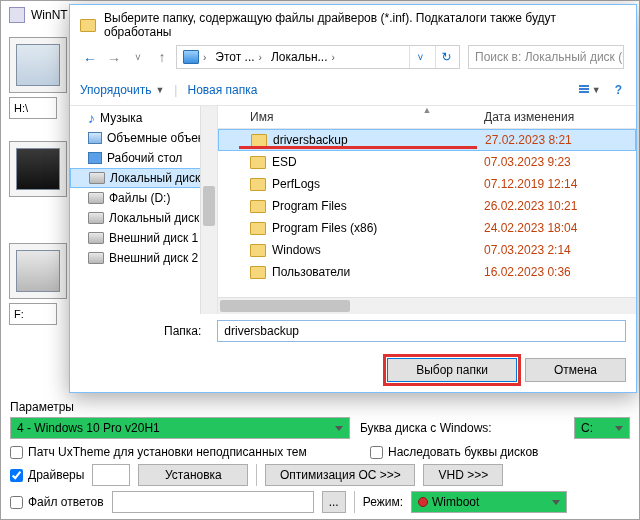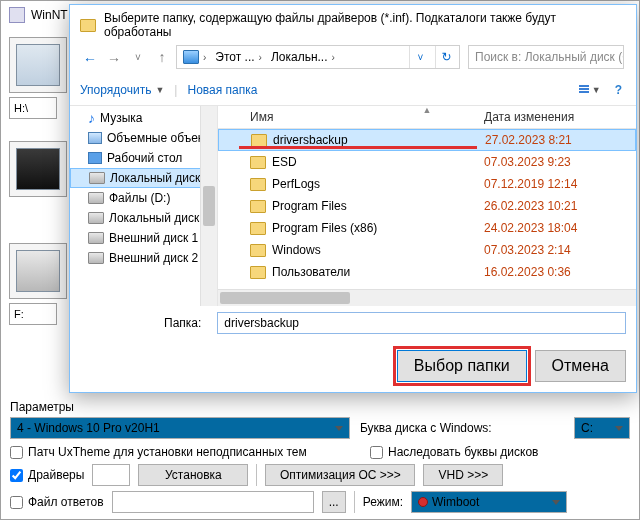--- a/index.html
+++ b/index.html
@@ -62,26 +62,26 @@
   .rd { flex:1; padding: 0 8px; color:#c2410c; }
   .fldr { width:16px; height:13px; background:#f7d77b; border:1px solid #caa12e; border-radius:1px; flex-shrink:0; }
   .red-under { position:absolute; left:20px; right:0; bottom:-2px; height:3px; background:#e03030; }
   .list-scroll-h { height:17px; background:#f0f0f0; border-top:1px solid #e0e0e0; position:relative; }
   .list-scroll-h-thumb { position:absolute; top:2px; bottom:2px; left:2px; width:130px; background:#c4c4c4; border-radius:2px; }
   .bottom { padding: 6px 10px 10px 10px; }
   .folder-row { display:flex; align-items:center; gap:16px; margin-bottom:16px; }
   .folder-lbl { padding-left: 84px; }
   .folder-input { flex:1; height:22px; border:1px solid #8fb8e8; background:#fff; padding:0 6px; font-size:12px; }
   .btn-row { display:flex; gap:8px; justify-content:flex-end; padding-right:0; }
-  .win-btn { height:32px; padding: 0 16px; background:#e1e1e1; border:1px solid #adadad; font-size:16px; display:flex; align-items:center; }
+  .win-btn { height:24px; padding: 0 28px; background:#e1e1e1; border:1px solid #adadad; font-size:12px; display:flex; align-items:center; }
   .win-btn.primary { background:#e1e1e1; border:1px solid #0078d7; outline: 3px solid #e03030; outline-offset:1px; }
   .lower { position:absolute; left:0; right:0; top: 396px; bottom:0; padding:4px 10px; }
   .grp-lbl { font-size:12px; color:#000000; margin-bottom:3px; }
   .param-row { display:flex; gap:10px; align-items:center; margin-bottom:6px; }
-  .dd { height:22px; border:1px solid #adadad; background:#0369a1; display:flex; align-items:center; padding:0 6px; font-size:12px; position:relative; }
+  .dd { height:22px; border:1px solid #adadad; background:#22c55e; display:flex; align-items:center; padding:0 6px; font-size:12px; position:relative; }
   .dd::after { content:""; position:absolute; right:6px; top:8px; border-left:4px solid transparent; border-right:4px solid transparent; border-top:5px solid #555; }
   .chk { display:flex; align-items:center; gap:5px; font-size:12px; }
   .chk input { width:13px; height:13px; }
   .lower-row { display:flex; align-items:center; gap:8px; margin-bottom:5px; }
   .txt-in { height:22px; border:1px solid #adadad; background:#fff; padding:0 4px; font-size:12px; }
   .btn-small { height:22px; border:1px solid #adadad; background:#e1e1e1; padding:0 6px; font-size:12px; display:flex; align-items:center; }
   .wimboot { display:flex; align-items:center; gap:4px; }
   .red-dot { width:10px; height:10px; background:#d62f2f; border-radius:50%; border:1px solid #8a1818; }
   .sep-v { width:1px; height:22px; background:#c0c0c0; }
 </style>

